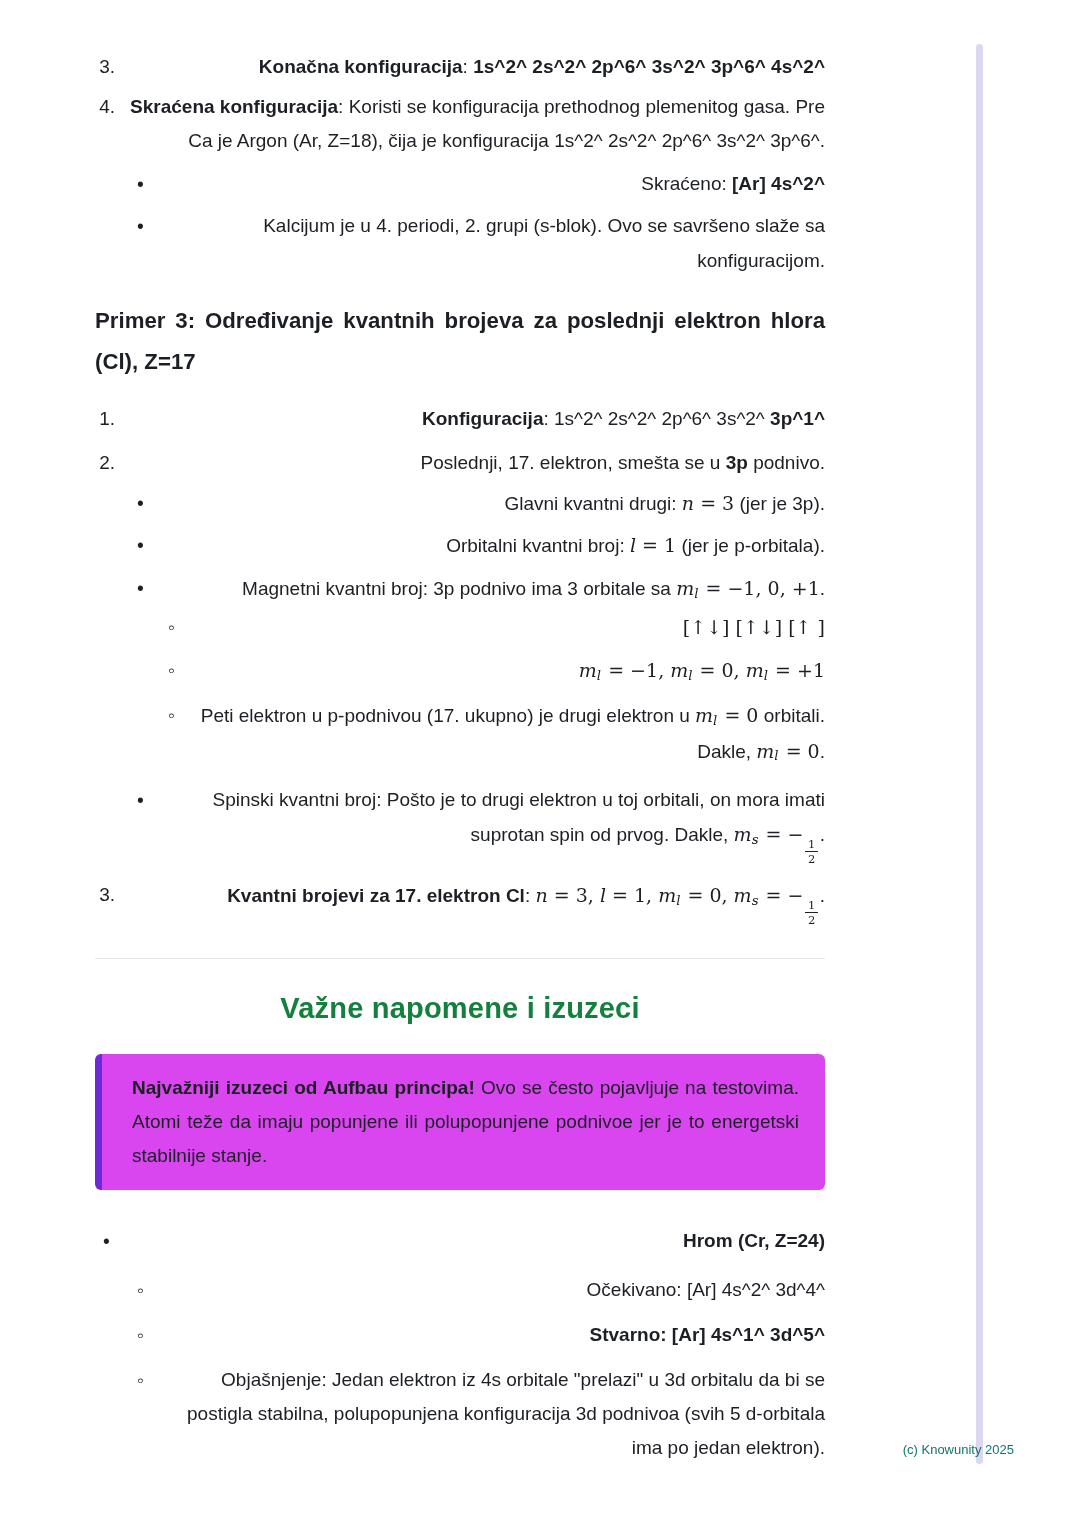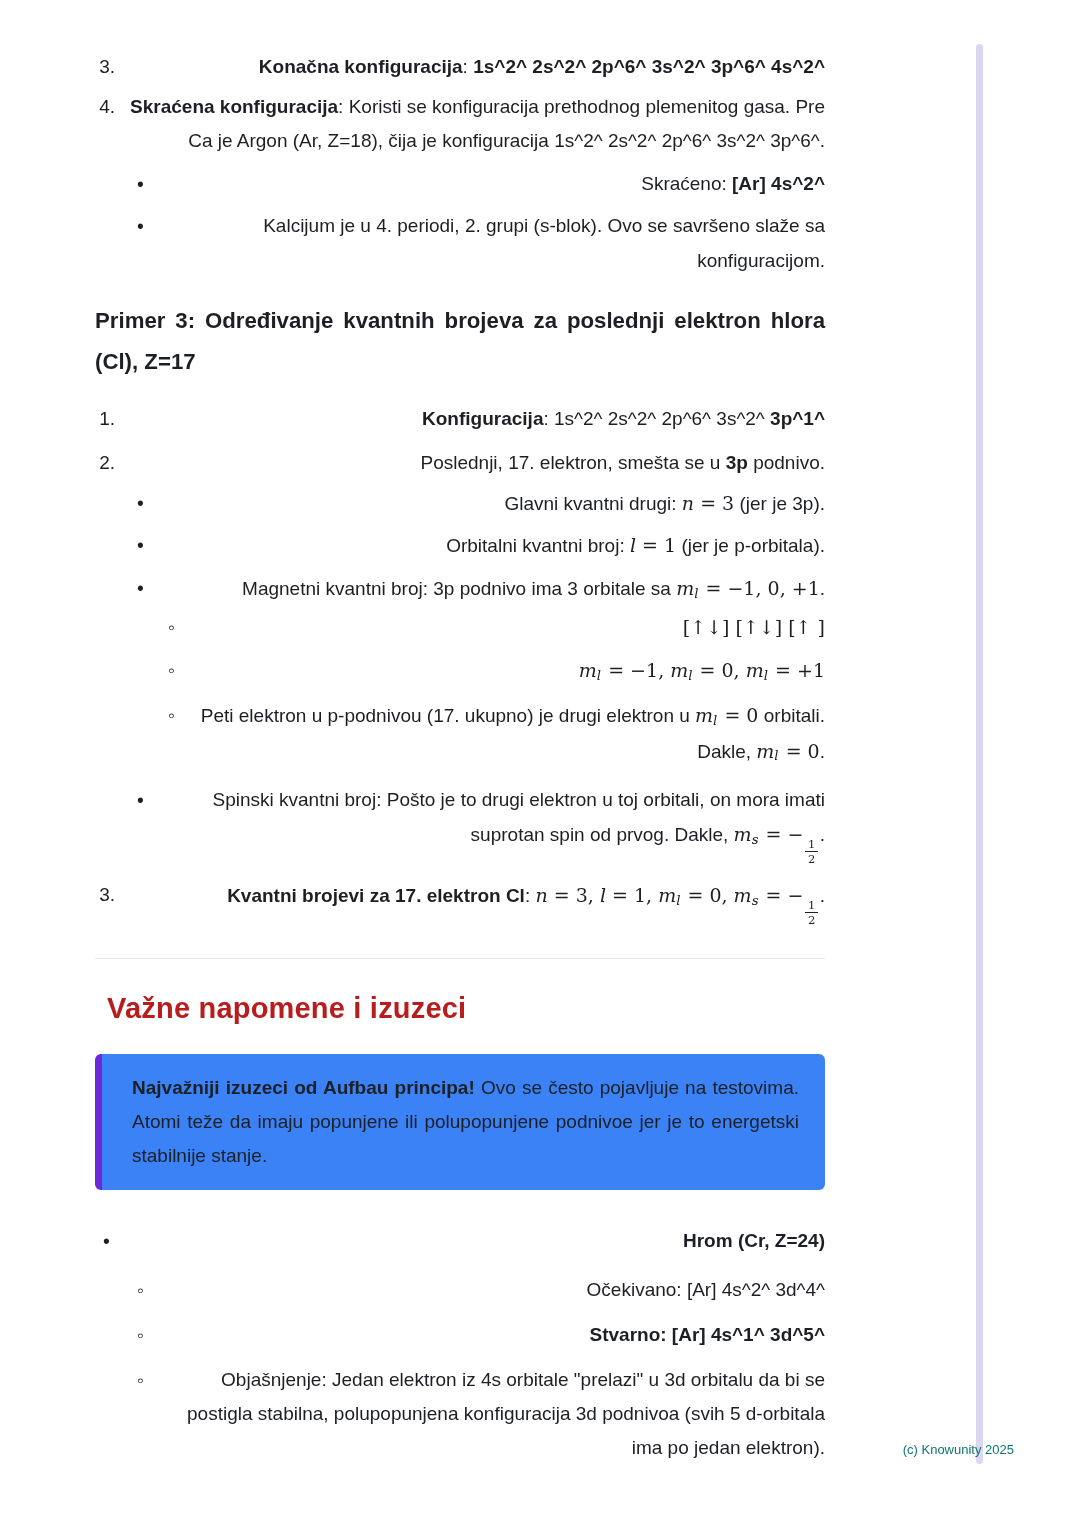--- a/index.html
+++ b/index.html
@@ -23,23 +23,23 @@
   .mi{font-family:"DejaVu Serif","Liberation Serif",serif;font-style:italic;}
   .mr{font-family:"DejaVu Serif","Liberation Serif",serif;}
   .sub{font-family:"DejaVu Serif","Liberation Serif",serif;font-style:italic;font-size:0.7em;vertical-align:-0.22em;margin-right:1px;}
   .frac{display:inline-flex;flex-direction:column;align-items:center;vertical-align:-0.58em;
     font-family:"DejaVu Serif","Liberation Serif",serif;font-size:11.5px;line-height:1.25;margin:0 2px;}
   .fnum{border-bottom:1.2px solid currentColor;padding:0 2.5px;}
   .fden{padding:0 2.5px;}
   .jst{text-align:justify;}
   .para-heading{font-weight:700;margin:22px 0 20px;line-height:1.85;}
   .para-heading .body{width:100%;}
-  .section-heading{font-weight:700;font-size:29px;line-height:1.35;color:#b91c1c;margin:30px 12px 26px;letter-spacing:.2px;}
+  .section-heading{font-weight:700;font-size:29px;line-height:1.35;color:#15803d;margin:30px 12px 26px;letter-spacing:.2px;text-align:center;}
   .divider{border:none;border-top:1px solid #e7e8ec;margin:30px 0 0;}
-  .callout{background:#3b82f6;border-left:7px solid #6d28d9;border-radius:6px;
+  .callout{background:#d946ef;border-left:7px solid #6d28d9;border-radius:6px;
     padding:17px 26px 17px 30px;line-height:1.8;}
   .callout p{text-align:justify;}
   .mt4{margin-top:4px;}.mt6{margin-top:6px;}.mt8{margin-top:8px;}.mt10{margin-top:10px;}
   .mt12{margin-top:12px;}.mt14{margin-top:14px;}.mt34{margin-top:34px;}
   .scroll-strip{position:absolute;left:976px;top:44px;width:7px;height:1420px;
     background:#dcd6f1;border-radius:4px;}
   .footer{position:absolute;top:1438px;right:66px;font-size:13px;color:#0f766e;z-index:5;}
 </style>
 </head>
 <body>

